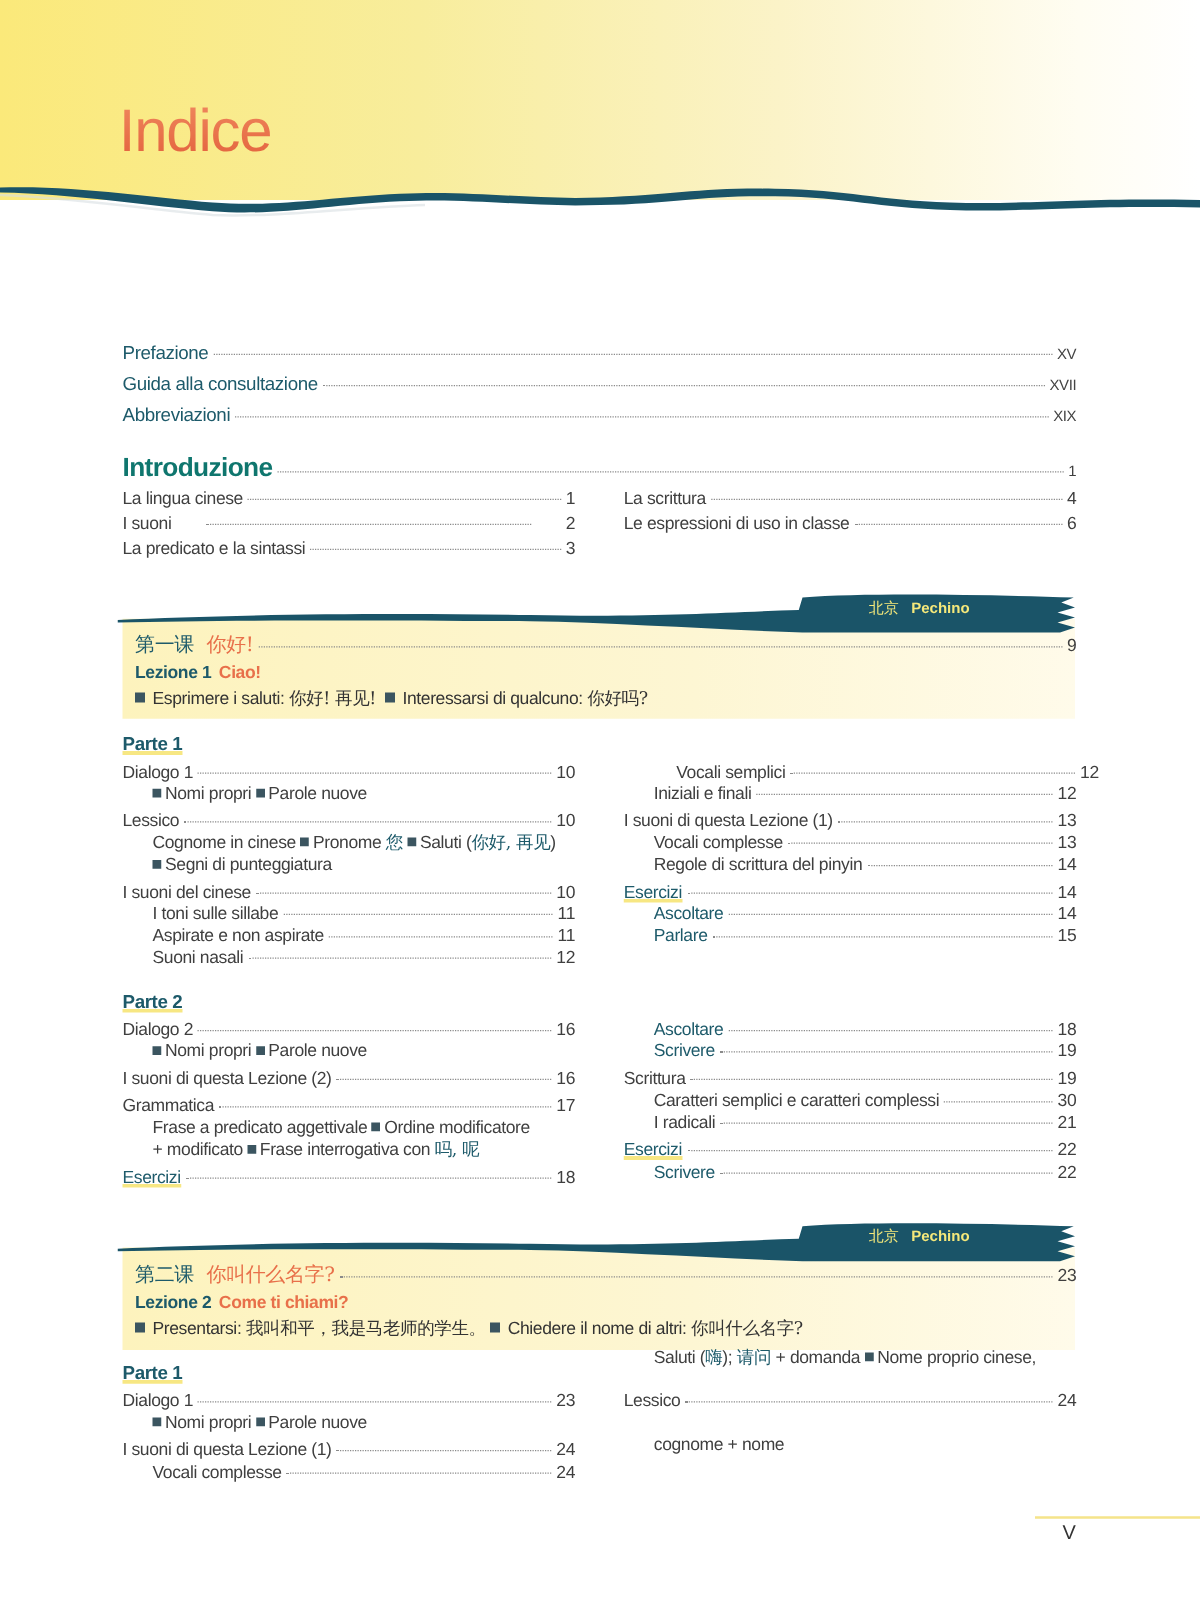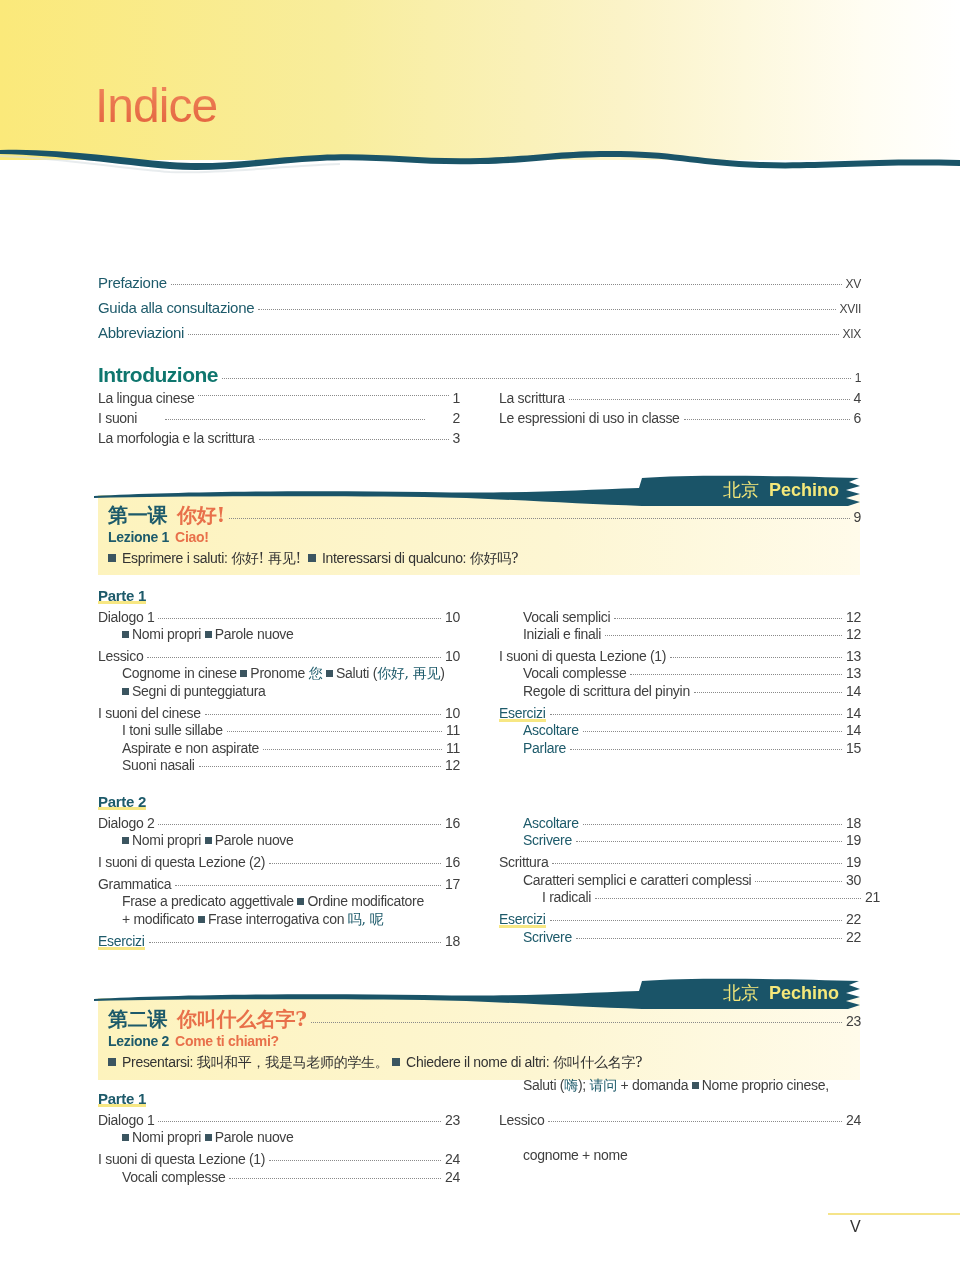--- a/index.html
+++ b/index.html
@@ -57,26 +57,26 @@
     margin: 0 3px 1px 0; vertical-align: middle;
   }
   .cn { font-family: "DejaVu Serif", serif; color: #1d5a6a; }
 
   .lesson-band {
     position: absolute; left: 98px; width: 762px;
     background: linear-gradient(90deg, #fdf3bd 0%, #fdf6d3 60%, #fffbea 100%);
   }
   .lesson-stroke { position: absolute; left: 94px; width: 770px; height: 50px; }
   .city-label {
-    position: absolute; font-size: 18px; font-weight: bold; color: #f5e87a;
-    white-space: nowrap; letter-spacing: 0px; margin-left: 28px;
+    position: absolute; font-size: 12px; font-weight: bold; color: #f5e87a;
+    white-space: nowrap; letter-spacing: 0px;
   }
   .city-label .cn-city { font-family: "DejaVu Serif", serif; font-weight: normal; color: #f5e87a; margin-right: 10px; }
   .lesson-cn {
-    font-family: "DejaVu Serif", serif; font-size: 20px; font-weight: bold;
+    font-family: "DejaVu Serif", serif; font-size: 16px;
   }
   .lesson-cn .num { color: #1d5a6a; }
   .lesson-cn .ttl { color: #e8704a; margin-left: 10px; }
   .lesson-it { position: absolute; font-size: 14px; font-weight: bold; color: #1d5a6a; letter-spacing: -0.3px; }
   .lesson-it .orange { color: #e8704a; margin-left: 6px; }
   .lesson-goals { position: absolute; font-size: 14px; color: #333; white-space: nowrap; letter-spacing: -0.3px; }
   .lesson-goals .sq { width: 8px; height: 8px; margin: 0 6px 2px 0; }
   .goal-cn { font-family: "DejaVu Serif", serif; color: #333; }
 
   .footer-line { position: absolute; left: 828px; top: 1213px; width: 132px; height: 2px; background: #f5e48a; }
@@ -106,32 +106,32 @@
   <span class="lbl">Abbreviazioni</span>
   <span class="dots"></span>
   <span class="pg">XIX</span>
 </div>
 
 <div class="toc-row" style="left:98px; top:366px; width:763px;">
   <span class="lbl intro-title">Introduzione</span>
   <span class="dots"></span>
   <span class="pg" style="font-size:12px;">1</span>
 </div>
-<div class="toc-row" style="left:98px; top:390px; width:362px;align-items:center;">
+<div class="toc-row" style="left:98px; top:390px; width:362px;">
   <span class="lbl">La lingua cinese</span>
     <span class="dots"></span>
     <span class="pg">1</span>
 </div>
 <div class="toc-row" style="left:98px; top:410px; width:362px;gap:24px;">
   <span class="lbl">I suoni</span>
     <span class="dots"></span>
     <span class="pg">2</span>
 </div>
 <div class="toc-row" style="left:98px; top:430px; width:362px;">
-  <span class="lbl">La morfologia e la scrittura</span>
+  <span class="lbl">La predicato e la sintassi</span>
     <span class="dots"></span>
     <span class="pg">3</span>
 </div>
 <div class="toc-row" style="left:499px; top:390px; width:362px;">
   <span class="lbl">La scrittura</span>
     <span class="dots"></span>
     <span class="pg">4</span>
 </div>
 <div class="toc-row" style="left:499px; top:410px; width:362px;">
   <span class="lbl">Le espressioni di uso in classe</span>
@@ -196,21 +196,21 @@
   <span class="lbl">Aspirate e non aspirate</span>
     <span class="dots"></span>
     <span class="pg">11</span>
 </div>
 <div class="toc-row" style="left:122px; top:757px; width:338px;">
   <span class="lbl">Suoni nasali</span>
     <span class="dots"></span>
     <span class="pg">12</span>
 </div>
 
-<div class="toc-row" style="left:523px; top:609px; width:338px;">
+<div class="toc-row" style="left:541px; top:609px; width:338px;">
   <span class="lbl">Vocali semplici</span>
     <span class="dots"></span>
     <span class="pg">12</span>
 </div>
 <div class="toc-row" style="left:523px; top:626px; width:338px;">
   <span class="lbl">Iniziali e finali</span>
     <span class="dots"></span>
     <span class="pg">12</span>
 </div>
 <div class="toc-row" style="left:499px; top:648px; width:362px;">
@@ -291,21 +291,21 @@
 <div class="toc-row" style="left:499px; top:854px; width:362px;">
   <span class="lbl">Scrittura</span>
     <span class="dots"></span>
     <span class="pg">19</span>
 </div>
 <div class="toc-row" style="left:523px; top:872px; width:338px;">
   <span class="lbl">Caratteri semplici e caratteri complessi</span>
     <span class="dots"></span>
     <span class="pg">30</span>
 </div>
-<div class="toc-row" style="left:542px; top:889px; width:338px;text-align:right;">
+<div class="toc-row" style="left:523px; top:889px; width:338px;text-align:right;">
   <span class="lbl">I radicali</span>
     <span class="dots"></span>
     <span class="pg">21</span>
 </div>
 <div class="toc-row" style="left:499px; top:911px; width:362px;">
   <span class="lbl teal hl">Esercizi</span>
     <span class="dots"></span>
     <span class="pg">22</span>
 </div>
 <div class="toc-row" style="left:523px; top:929px; width:338px;">

